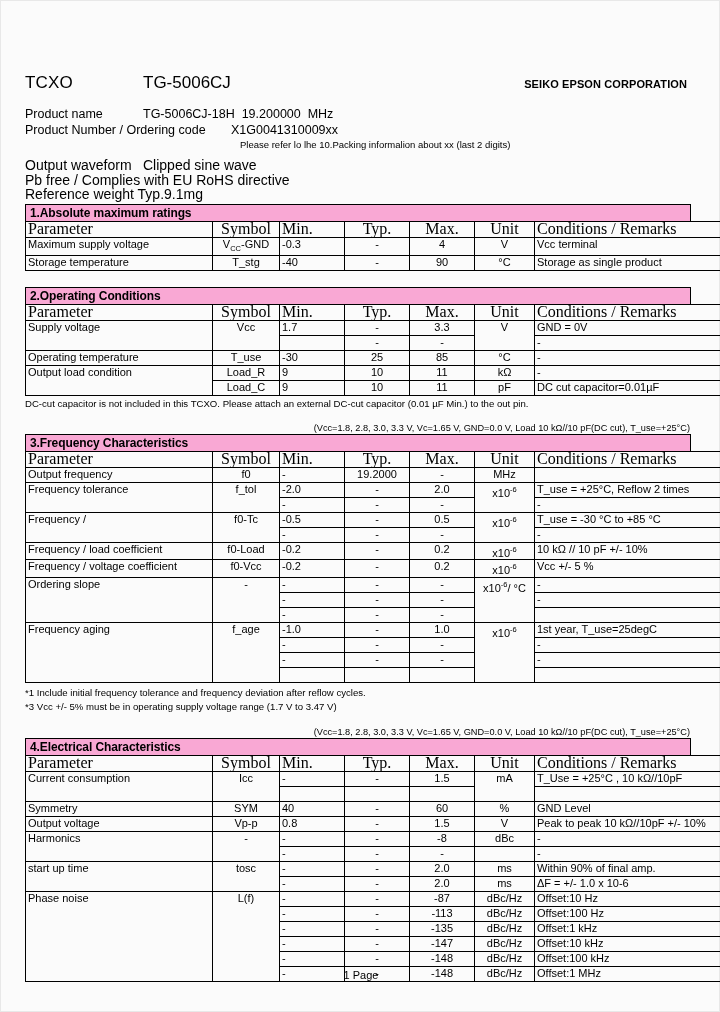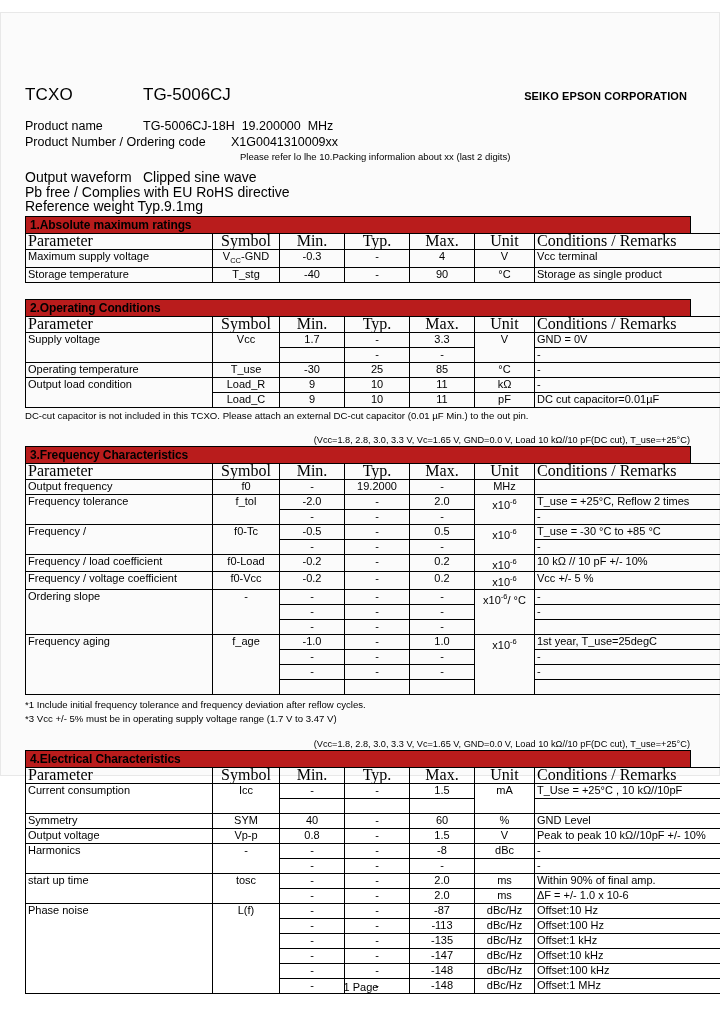--- a/index.html
+++ b/index.html
@@ -10,23 +10,23 @@
   body {
     width: 720px;
     height: 1012px;
     font-family: "Liberation Sans", sans-serif;
     color: #000000;
     position: relative;
     overflow: hidden;
   }
   .page {
     position: absolute;
-    left: 0; top: 12px;
+    left: 0; top: 0;
     width: 720px;
-    height: 764px;
+    height: 1012px;
     background: #fbfbfb;
     box-sizing: border-box;
     border: 1px solid #e8e8e8;
     padding-left: 17px;
   }
   .content {
     position: absolute;
     left: 24px;
     top: 72px;
     width: 666px;
@@ -78,21 +78,21 @@
   
   .cond-note {
     font-size: 9.2px;
     text-align: right;
     padding-right: 1px;
     margin-top: 13px;
     margin-bottom: 1px;
     white-space: nowrap;
   }
   .sec-bar {
-    background: #b91c1c;
+    background: #f9a8d4;
     border: 1.6px solid #000;
     border-bottom: none;
     font-size: 12px;
     font-weight: bold;
     padding: 1px 3px 1px 4px;
     line-height: 14px;
     letter-spacing: -0.1px;
   }
   table.spec {
     border-collapse: collapse;
@@ -112,21 +112,21 @@
     overflow: hidden;
     white-space: nowrap;
   }
   table.spec thead td {
     font-size: 16px;
     height: 15px;
     font-family: Liberation Serif, serif;
   }
   .c-param { width: 182px; text-align: left; }
   .c-sym   { width: 62px;  text-align: center; }
-  .c-min   { width: 60px;  text-align: center; }
+  .c-min   { width: 60px;  text-align: left; }
   .c-typ   { width: 60px;  text-align: center; }
   .c-max   { width: 60px;  text-align: center; }
   .c-unit  { width: 55px;  text-align: center; }
   .c-cond  { width: 185px; text-align: left; }
   td.cond-small { font-size: 9px; line-height: 13px; }
   sub { font-size: 7.5px; }
   sup { font-size: 7.5px; }
 
   .after-note {
     font-size: 9.6px;

